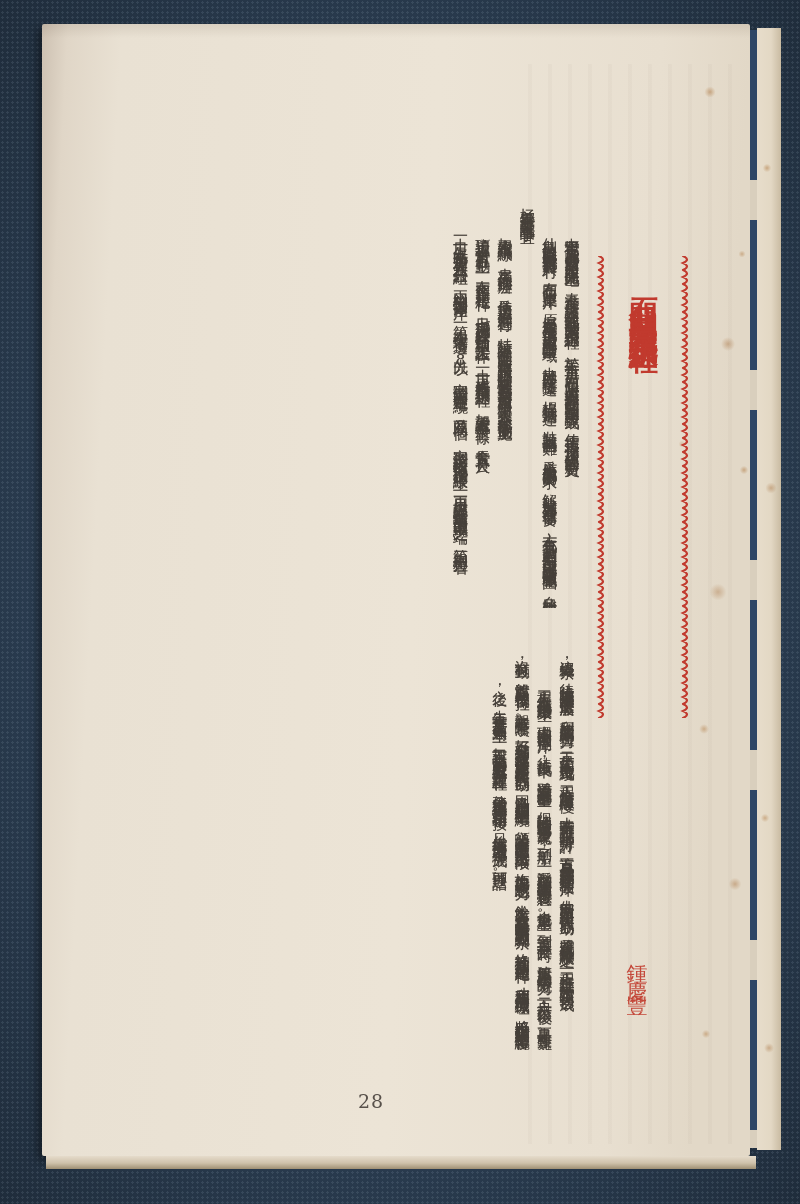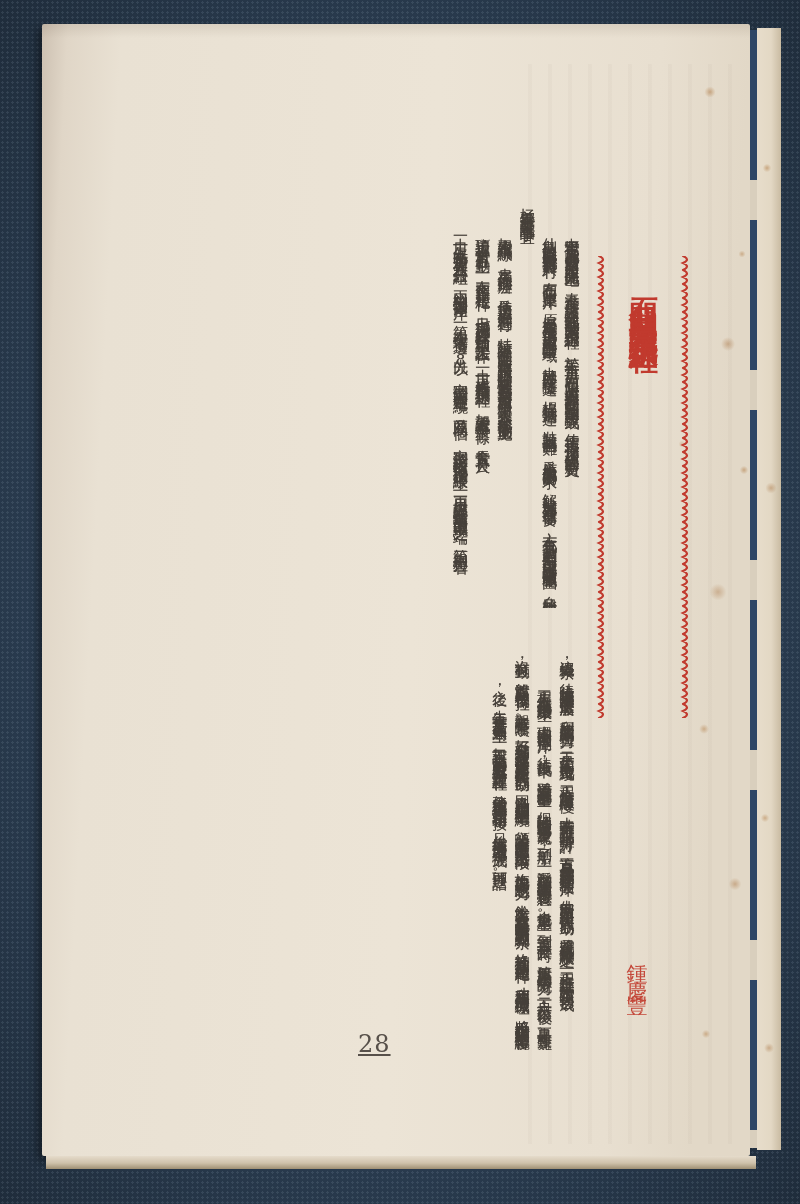--- a/index.html
+++ b/index.html
@@ -69,24 +69,23 @@
     writing-mode:vertical-rl;text-orientation:upright;
     color:#c13a2e;font-size:29px;letter-spacing:4.2px;line-height:34px;
     padding-top:19px;font-weight:bold;
   }
   .author{
     position:absolute;left:583px;top:924px;
     writing-mode:vertical-rl;text-orientation:upright;
     color:#c4483a;font-size:21px;letter-spacing:15px;line-height:24px;
   }
   .page-number{
-    position:absolute;left:316px;top:1006px;
-    color:#57504a;font-size:24px;letter-spacing:1px;
+    position:absolute;left:316px;top:1066px;
+    color:#57504a;font-size:19px;letter-spacing:1px;
     font-family:"DejaVu Serif", serif;
-    text-decoration:underline;
   }
   .ghost{
     position:absolute;left:470px;top:40px;width:230px;height:1080px;
     background:repeating-linear-gradient(90deg, rgba(0,0,0,0) 0px, rgba(0,0,0,0) 16px, rgba(120,100,85,.04) 16px, rgba(120,100,85,.04) 20px);
     pointer-events:none;
   }
 </style>
 </head>
 <body>
 

